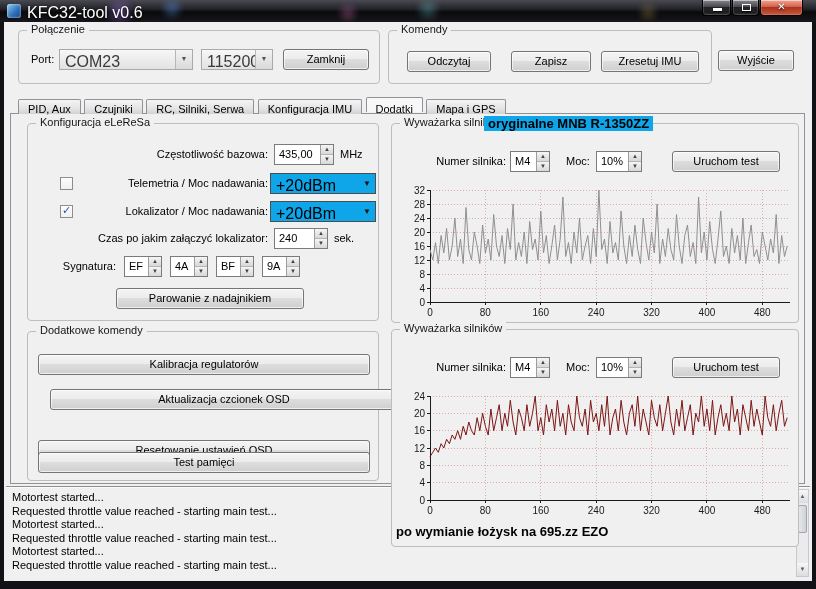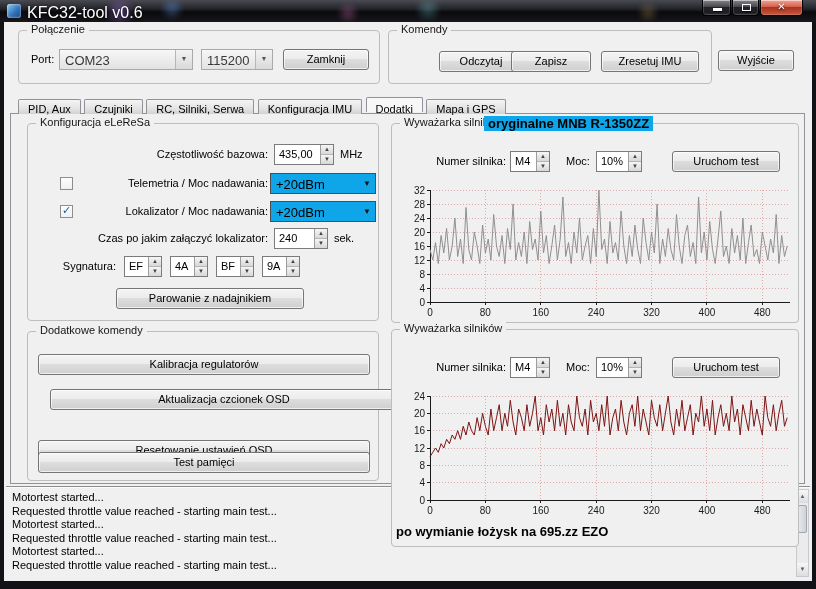--- a/index.html
+++ b/index.html
@@ -44,21 +44,21 @@
   .grp{position:absolute;border:1px solid #bdbdbd;border-radius:4px;background:#f0f0f0;}
   .grp-label{position:absolute;top:-8px;left:8px;background:#f0f0f0;padding:0 4px;font-size:11px;color:#151515;white-space:nowrap;}
 
   .btn{position:absolute;height:21px;border:1px solid #757575;border-radius:3px;
     background:linear-gradient(#f4f4f4,#ececec 45%,#dddddd 50%,#cfcfcf);
     font-size:11px;color:#000;text-align:center;line-height:19px;
     box-shadow:inset 0 0 0 1px rgba(255,255,255,.65);cursor:default;white-space:nowrap;}
 
   
   .combo{position:absolute;height:21px;background:#0ea5e9;border:1px solid #4c4c4c;}
-  .combo-val{position:absolute;left:5px;top:3px;font-size:13px;white-space:nowrap;}
+  .combo-val{position:absolute;left:5px;top:3px;font-size:16px;white-space:nowrap;}
   .combo-flat .arr{position:absolute;right:4px;top:5px;font-size:8px;color:#111;}
   .combo-win{background:linear-gradient(#f7f7f7,#e2e2e2);border:1px solid #a9a9a9;}
   .combo-win .combo-val{color:#3a3a3a;}
   .combo-win .arrbox{position:absolute;right:0;top:0;bottom:0;width:17px;border-left:1px solid #b6b6b6;
     background:linear-gradient(#f3f3f3,#d9d9d9);}
   .combo-win .arrbox span{position:absolute;left:0;right:0;top:5px;text-align:center;font-size:7px;color:#555;}
 
   
   .spin{position:absolute;height:21px;background:#fff;border:1px solid #7b7b7b;}
   .spin-val{position:absolute;left:4px;top:3px;font-size:11px;white-space:nowrap;}
@@ -135,21 +135,21 @@
         <span class="combo-val">115200</span>
         <span class="arrbox">
             <span>▼</span>
           </span>
       </div>
       <div class="btn" style="left:264px;top:18px;width:86px;">Zamknij</div>
     </div>
 
     <div class="grp" style="left:384px;top:8px;width:324px;height:54px;">
       <span class="grp-label">Komendy</span>
-      <div class="btn" style="left:18px;top:20px;width:84px;margin-left:32px;">Odczytaj</div>
+      <div class="btn" style="left:18px;top:20px;width:84px;">Odczytaj</div>
       <div class="btn" style="left:122px;top:20px;width:80px;">Zapisz</div>
       <div class="btn" style="left:212px;top:20px;width:98px;">Zresetuj IMU</div>
     </div>
 
     <div class="btn" style="left:714px;top:28px;width:76px;">Wyjście</div>
 
     <div class="tabs">
       <div class="tab">PID, Aux</div>
       <div class="tab">Czujniki</div>
       <div class="tab">RC, Silniki, Serwa</div>

